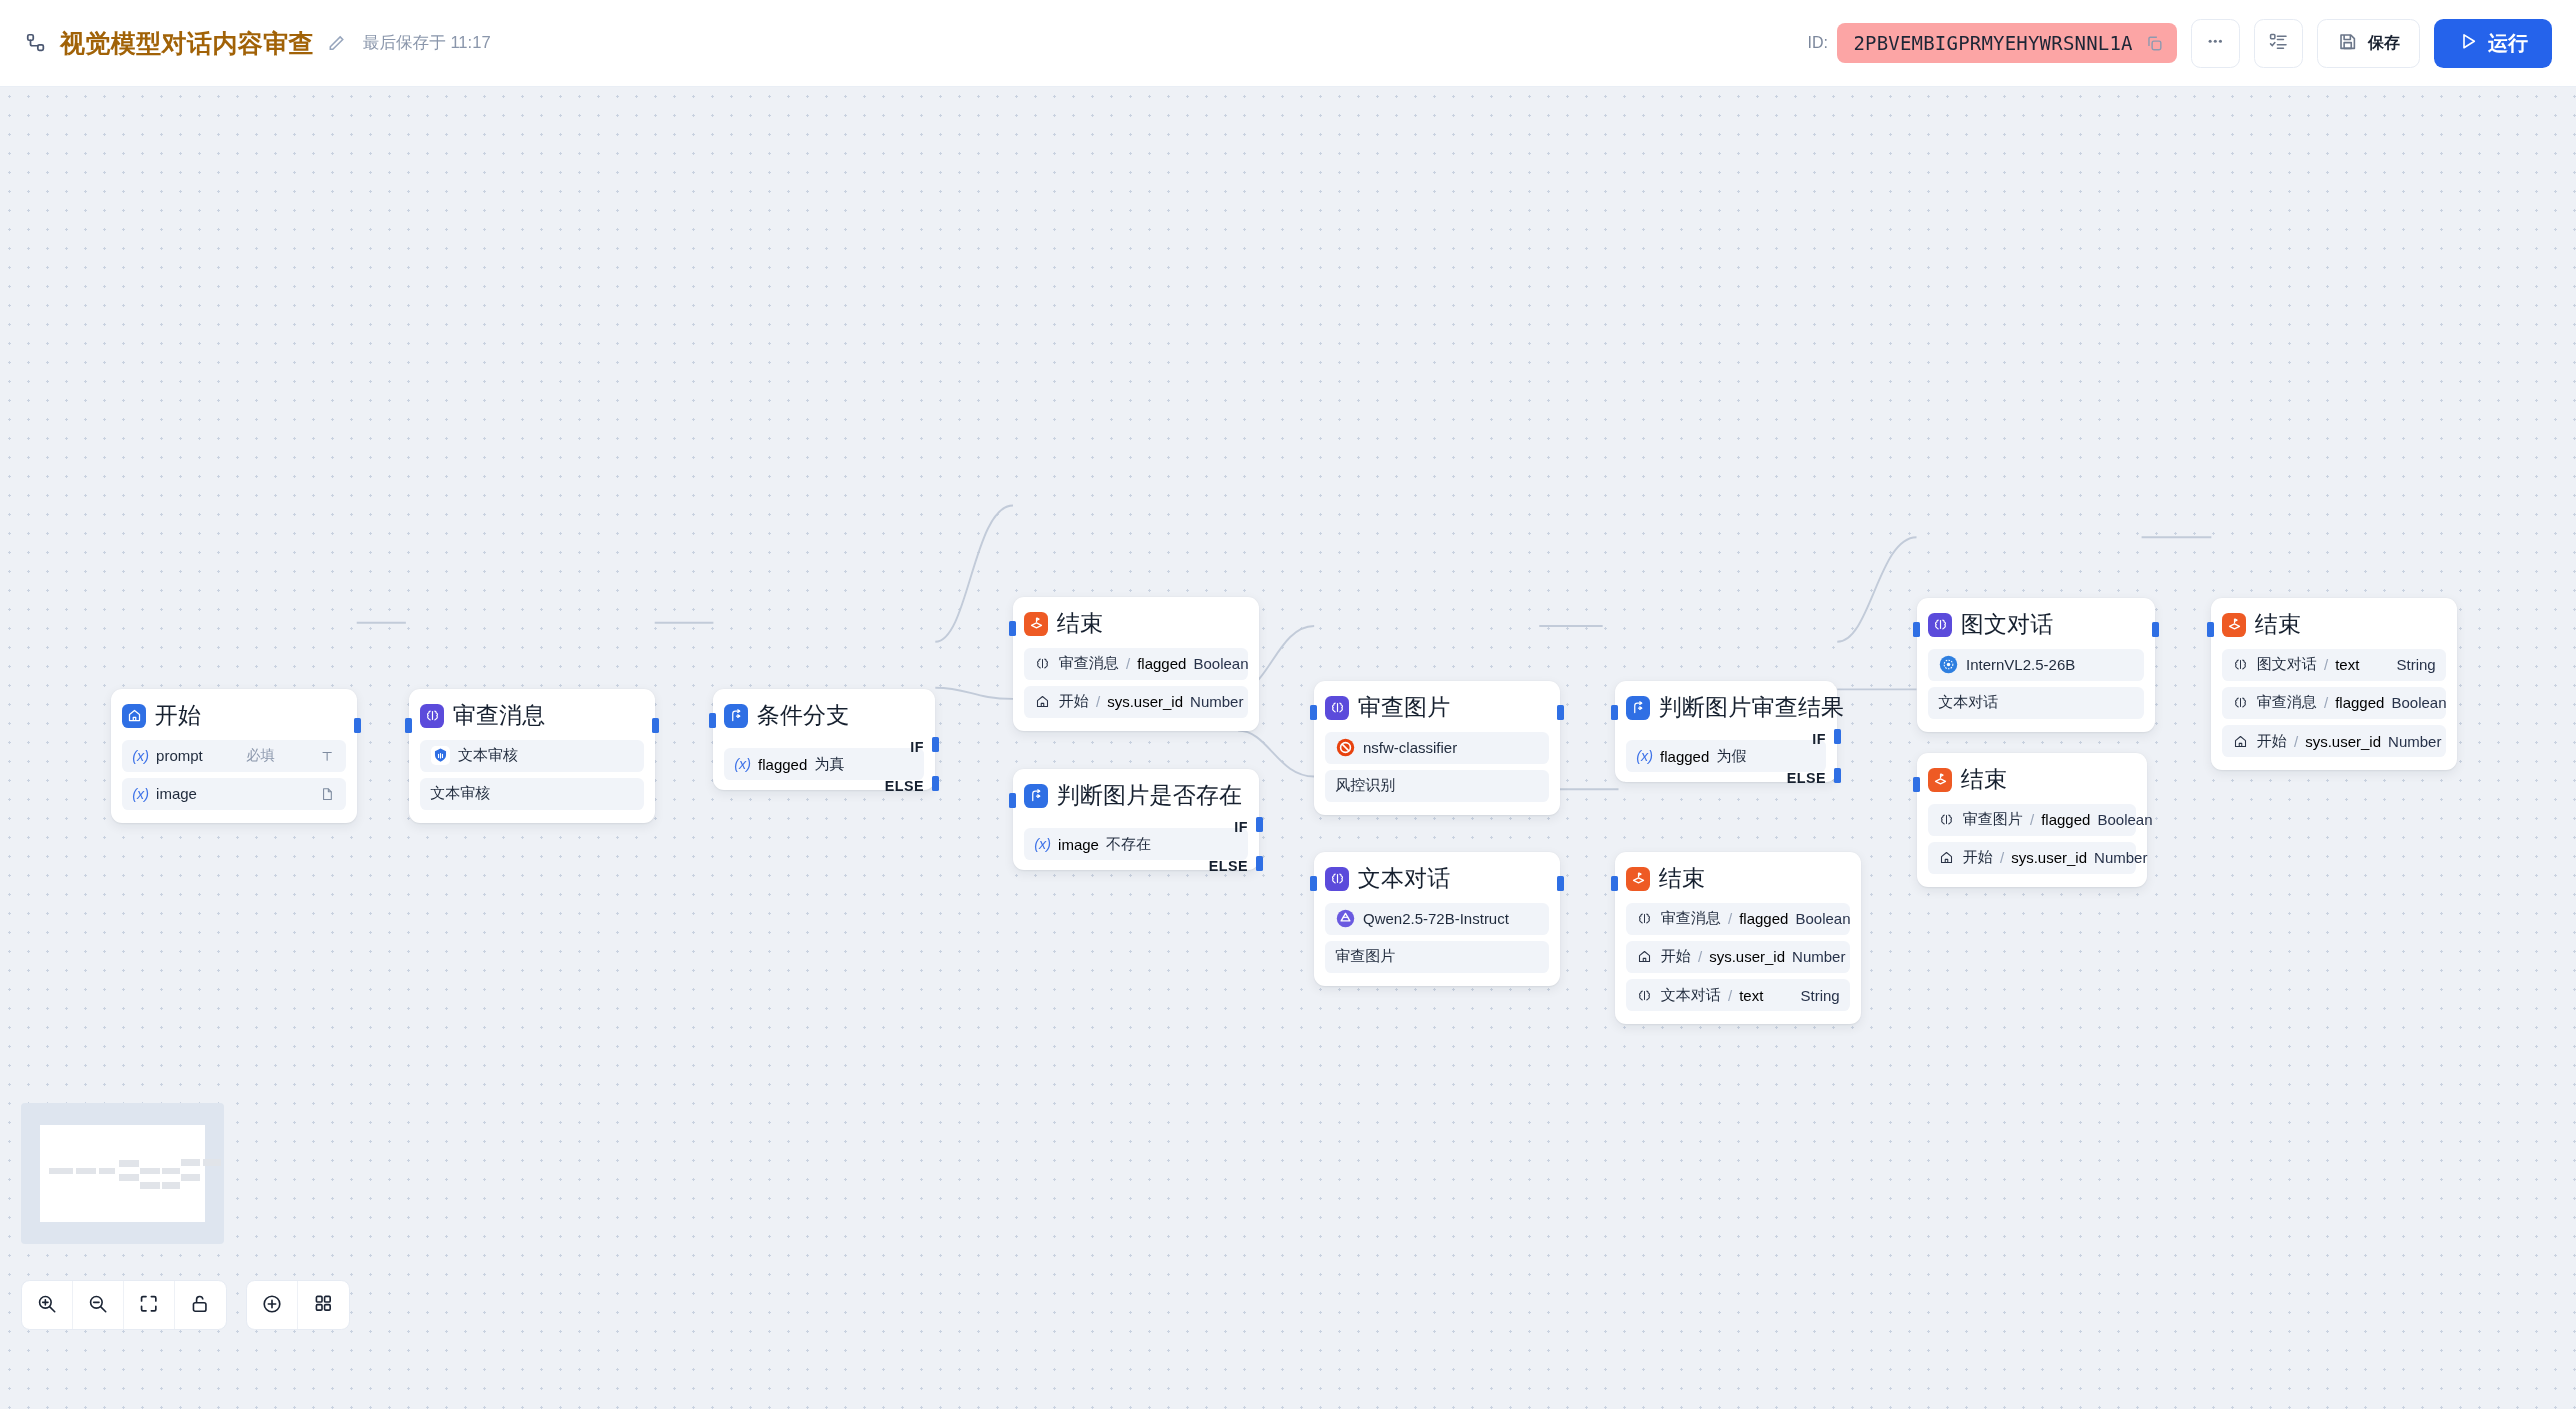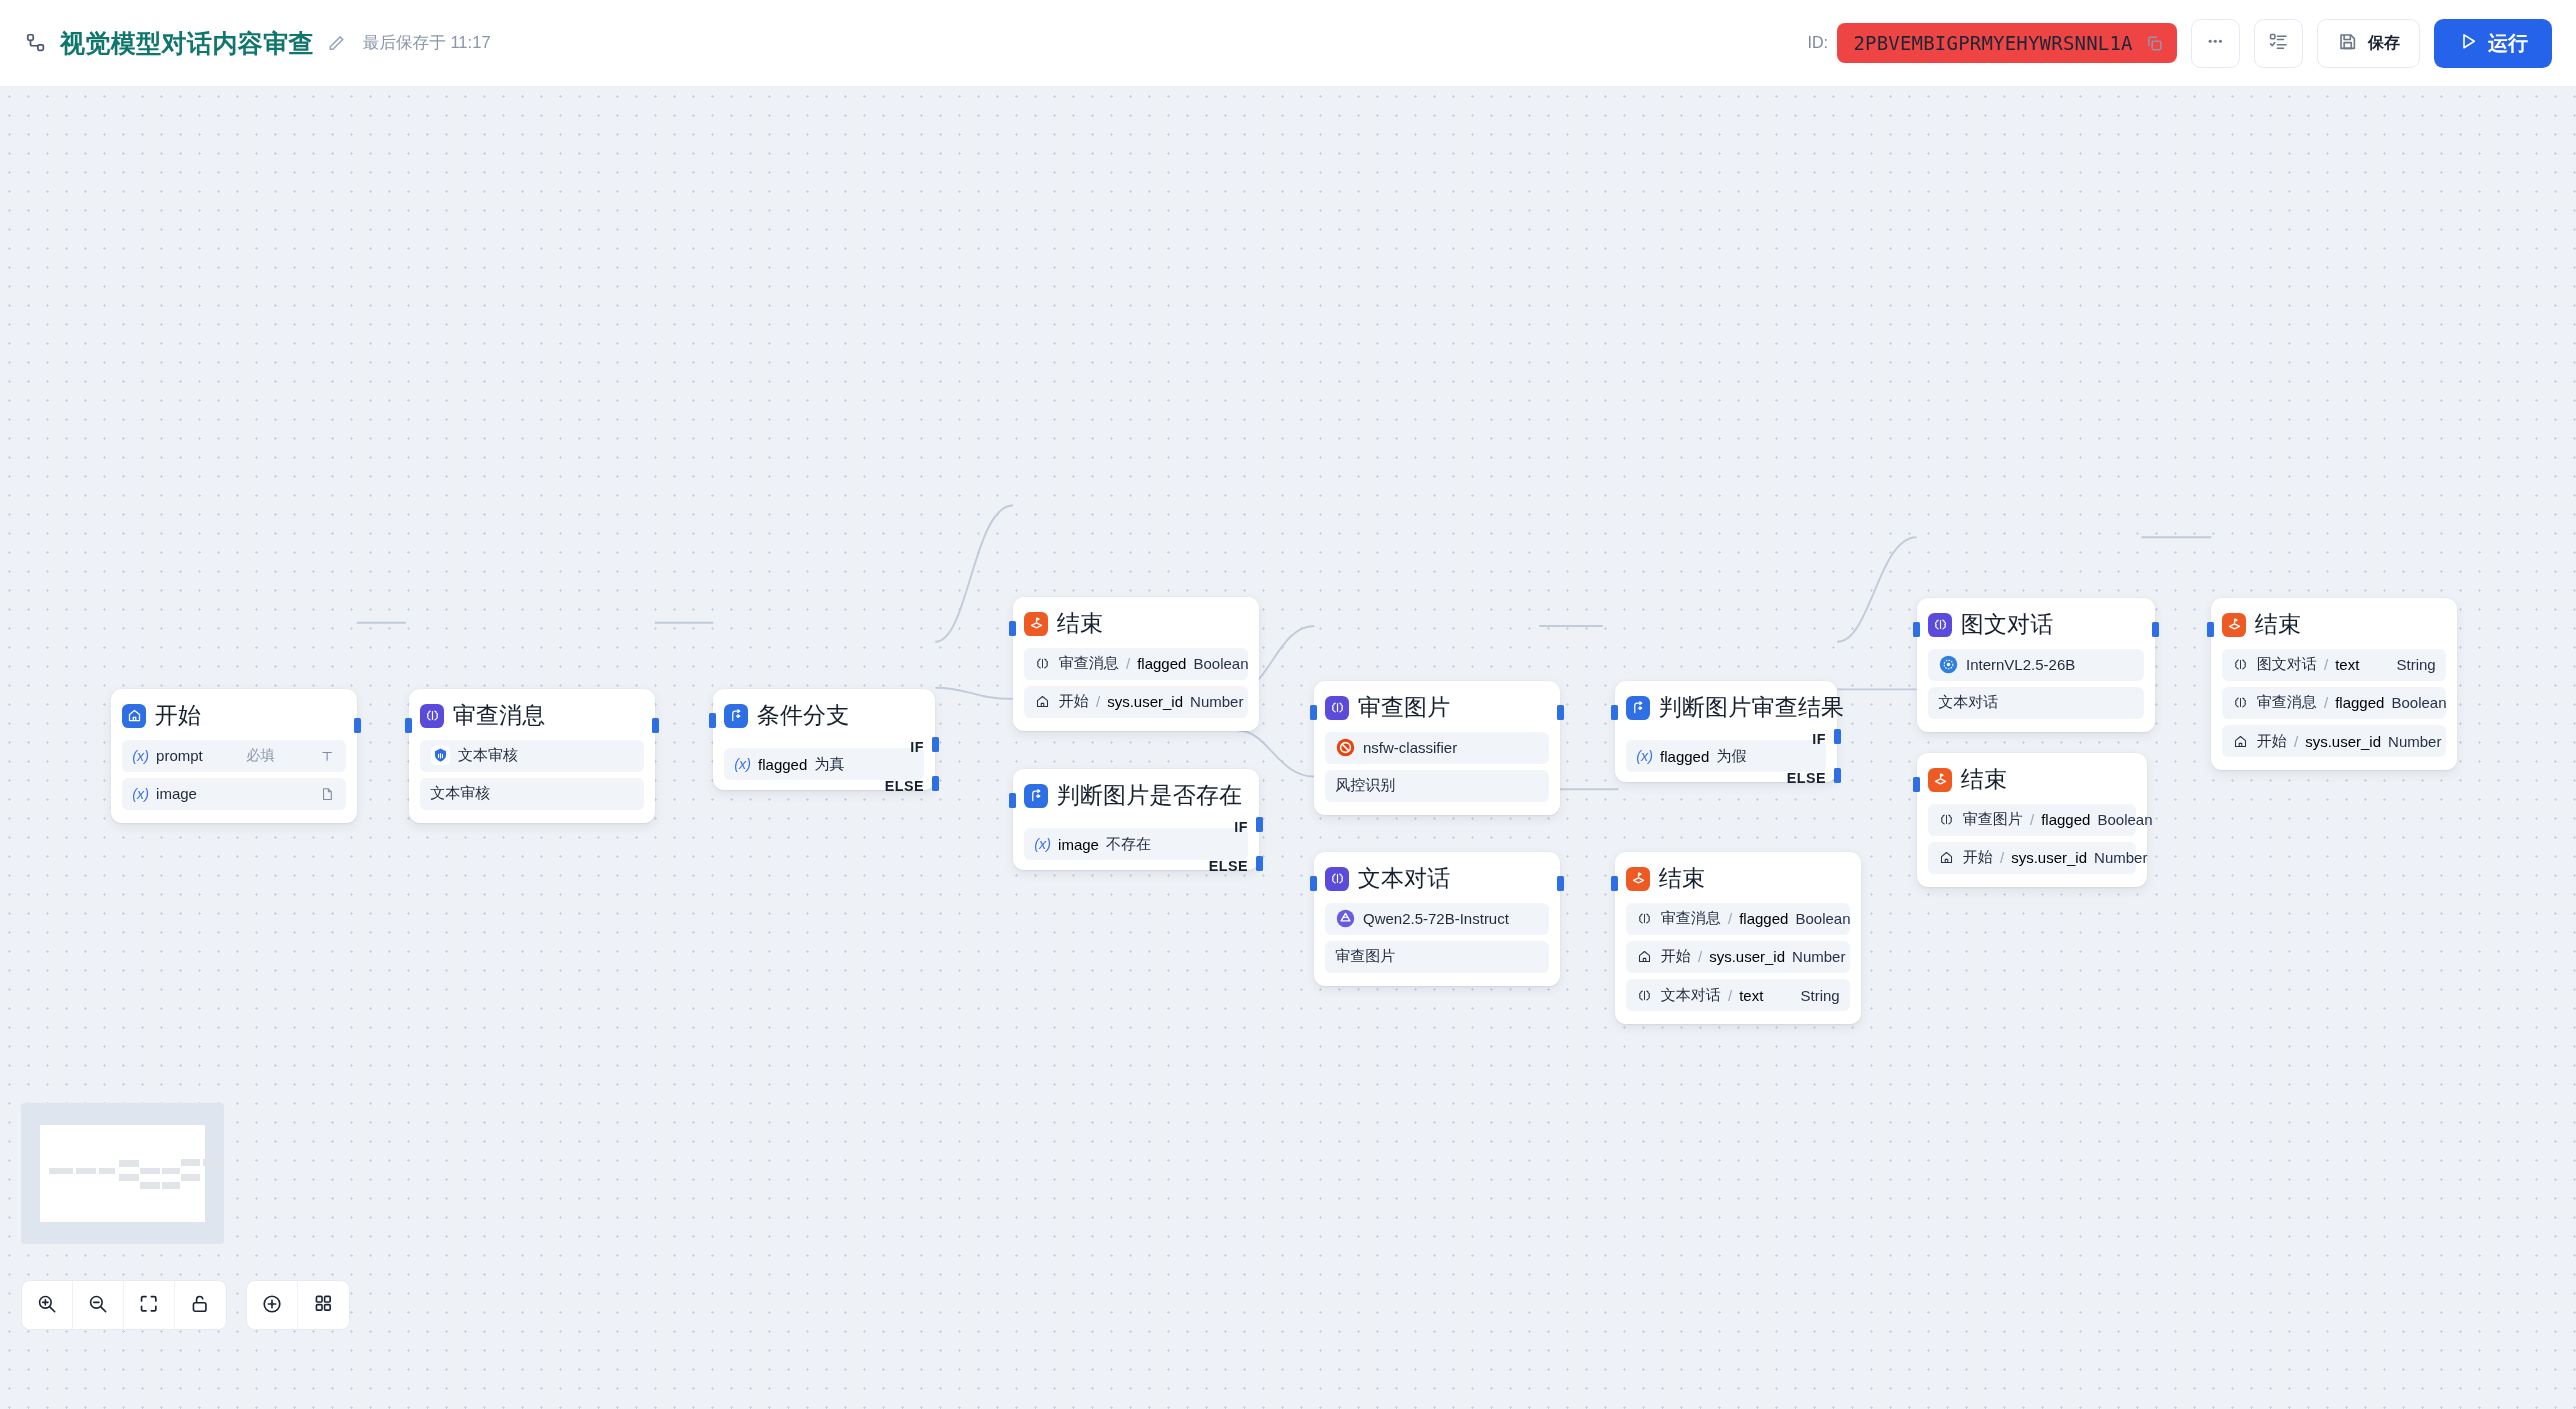--- a/index.html
+++ b/index.html
@@ -15,35 +15,35 @@
     position: absolute; left: 0; top: 0;
     width: 2576px; height: 87px;
     background: #ffffff;
     border-bottom: 0.8px solid #e9eef5;
     display: flex; align-items: center;
     z-index: 40;
   }
   .hdr-left { display: flex; align-items: center; padding-left: 22px; gap: 11px; }
   .flow-glyph { width: 27px; height: 27px; color: #4a5670; display:flex; align-items:center; justify-content:center; }
   .app-title {
-    font-size: 25px; font-weight: 700; color: #0f766e;
+    font-size: 25px; font-weight: 700; color: #a16207;
     letter-spacing: 0.4px; white-space: nowrap;
   }
   .pencil-icon { width: 22px; height: 22px; color: #98a6bd; display:flex; align-items:center; justify-content:center; }
   .saved-text { font-size: 16.6px; color: #8a96ab; white-space: nowrap; margin-left: 4.8px; }
 
   .hdr-right {
     margin-left: auto; display: flex; align-items: center;
     gap: 14px; padding-right: 24px;
   }
   .id-wrap { display: flex; align-items: center; gap: 9.5px; }
   .id-label { font-size: 16px; color: #7b879c; font-weight: 400; }
   .id-box {
     display: flex; align-items: center; gap: 11px;
-    background: #ef4444; border-radius: 8px;
+    background: #fca5a5; border-radius: 8px;
     padding: 8.7px 12.7px 8.7px 16px;
   }
   .id-value {
     font-family: "DejaVu Sans Mono", "Liberation Mono", monospace;
     font-size: 19px; color: #1d2636; letter-spacing: 0.2px; white-space: nowrap;
   }
   .copy-icon { width: 20.6px; height: 20.6px; color: #8d9ab0; display:flex; align-items:center; justify-content:center; }
 
   .icon-btn {
     width: 49px; height: 49px; border-radius: 9.5px;

